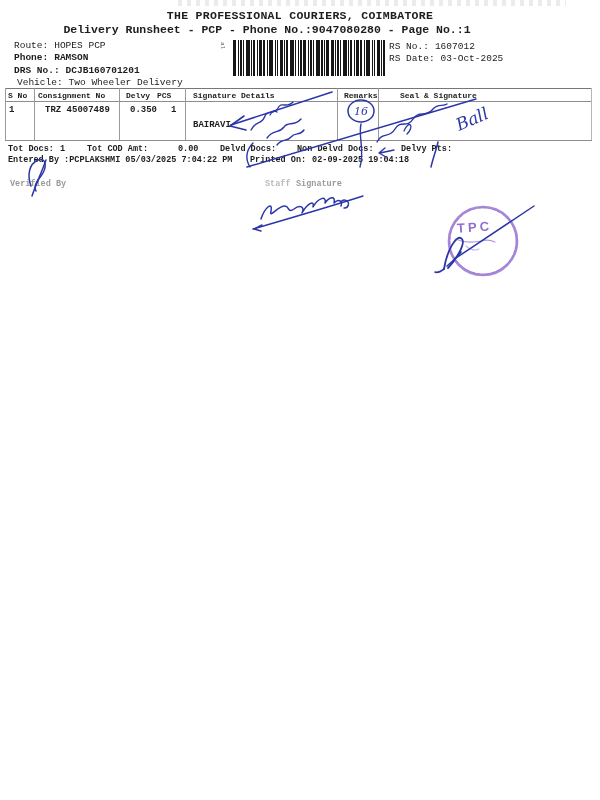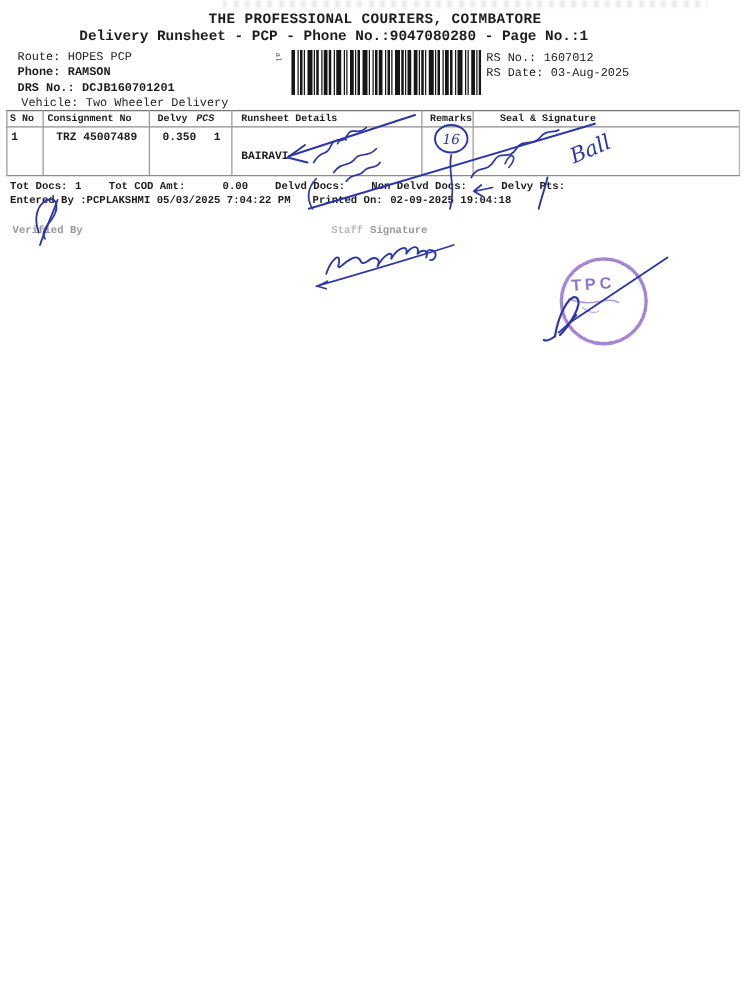--- a/index.html
+++ b/index.html
@@ -51,39 +51,39 @@
 
 <div class="abs t95" style="left:14px;top:40px;"><span class="lbl">Route:</span><span>HOPES PCP</span></div>
 <div class="abs t95 b" style="left:14px;top:52px;"><span class="lbl">Phone:</span><span>RAMSON</span></div>
 <div class="abs t95 b" style="left:14px;top:65px;"><span class="lbl">DRS No.:</span><span>DCJB160701201</span></div>
 <div class="abs t95" style="left:17px;top:77px;"><span class="lbl">Vehicle:</span><span>Two Wheeler Delivery</span></div>
 
 <div class="abs" id="barcode"><div style="width: 3px;"></div><div style="width: 2px; background: transparent;"></div><div style="width: 1px;"></div><div style="width: 1px; background: transparent;"></div><div style="width: 2px;"></div><div style="width: 1px; background: transparent;"></div><div style="width: 1px;"></div><div style="width: 2px; background: transparent;"></div><div style="width: 4px;"></div><div style="width: 1px; background: transparent;"></div><div style="width: 1px;"></div><div style="width: 1px; background: transparent;"></div><div style="width: 2px;"></div><div style="width: 2px; background: transparent;"></div><div style="width: 1px;"></div><div style="width: 1px; background: transparent;"></div><div style="width: 3px;"></div><div style="width: 1px; background: transparent;"></div><div style="width: 2px;"></div><div style="width: 2px; background: transparent;"></div><div style="width: 1px;"></div><div style="width: 1px; background: transparent;"></div><div style="width: 4px;"></div><div style="width: 2px; background: transparent;"></div><div style="width: 1px;"></div><div style="width: 1px; background: transparent;"></div><div style="width: 1px;"></div><div style="width: 2px; background: transparent;"></div><div style="width: 3px;"></div><div style="width: 1px; background: transparent;"></div><div style="width: 1px;"></div><div style="width: 1px; background: transparent;"></div><div style="width: 2px;"></div><div style="width: 2px; background: transparent;"></div><div style="width: 4px;"></div><div style="width: 1px; background: transparent;"></div><div style="width: 1px;"></div><div style="width: 2px; background: transparent;"></div><div style="width: 1px;"></div><div style="width: 1px; background: transparent;"></div><div style="width: 2px;"></div><div style="width: 1px; background: transparent;"></div><div style="width: 3px;"></div><div style="width: 2px; background: transparent;"></div><div style="width: 1px;"></div><div style="width: 1px; background: transparent;"></div><div style="width: 2px;"></div><div style="width: 1px; background: transparent;"></div><div style="width: 1px;"></div><div style="width: 2px; background: transparent;"></div><div style="width: 4px;"></div><div style="width: 1px; background: transparent;"></div><div style="width: 2px;"></div><div style="width: 1px; background: transparent;"></div><div style="width: 1px;"></div><div style="width: 1px; background: transparent;"></div><div style="width: 3px;"></div><div style="width: 2px; background: transparent;"></div><div style="width: 3px;"></div><div style="width: 2px; background: transparent;"></div><div style="width: 1px;"></div><div style="width: 1px; background: transparent;"></div><div style="width: 2px;"></div><div style="width: 1px; background: transparent;"></div><div style="width: 1px;"></div><div style="width: 2px; background: transparent;"></div><div style="width: 4px;"></div><div style="width: 1px; background: transparent;"></div><div style="width: 1px;"></div><div style="width: 1px; background: transparent;"></div><div style="width: 2px;"></div><div style="width: 2px; background: transparent;"></div><div style="width: 1px;"></div><div style="width: 1px; background: transparent;"></div><div style="width: 3px;"></div><div style="width: 1px; background: transparent;"></div><div style="width: 2px;"></div><div style="width: 2px; background: transparent;"></div><div style="width: 1px;"></div><div style="width: 1px; background: transparent;"></div><div style="width: 4px;"></div><div style="width: 2px; background: transparent;"></div><div style="width: 1px;"></div><div style="width: 1px; background: transparent;"></div><div style="width: 1px;"></div><div style="width: 2px; background: transparent;"></div><div style="width: 3px;"></div><div style="width: 1px; background: transparent;"></div><div style="width: 1px;"></div><div style="width: 1px; background: transparent;"></div><div style="width: 2px;"></div></div>
 <div class="abs bc-edge">al</div>
 
 <div class="abs t95" style="left:389px;top:41px;"><span class="lbl">RS No.:</span><span>1607012</span></div>
-<div class="abs t95" style="left:389px;top:53px;"><span class="lbl">RS Date:</span><span>03-Aug-2025</span></div>
+<div class="abs t95" style="left:389px;top:53px;"><span class="lbl">RS Date:</span><span>03-Oct-2025</span></div>
 
 <div>
   <div class="hline" style="left:5px;top:88px;width:587px;background:#777;"></div>
   <div class="hline" style="left:5px;top:101px;width:587px;"></div>
   <div class="hline" style="left:5px;top:140px;width:587px;"></div>
   <div class="vline" style="left:5px;top:88px;height:52px;"></div>
   <div class="vline" style="left:34px;top:88px;height:52px;"></div>
   <div class="vline" style="left:119px;top:88px;height:52px;"></div>
   <div class="vline" style="left:185px;top:88px;height:52px;"></div>
   <div class="vline" style="left:337px;top:88px;height:52px;"></div>
   <div class="vline" style="left:378px;top:88px;height:52px;"></div>
   <div class="vline" style="left:591px;top:88px;height:52px;background:#b5b5b5;"></div>
 
   <div class="abs t8 b" style="left:8px;top:91px;">S No</div>
   <div class="abs t8 b" style="left:38px;top:91px;">Consignment No</div>
   <div class="abs t8 b" style="left:126px;top:91px;">Delvy</div>
-  <div class="abs t8 b" style="left:157px;top:91px;font-style:italic;">PCS</div>
-  <div class="abs t8 b" style="left:193px;top:91px;">Runsheet Details</div>
+  <div class="abs t8 b" style="left:157px;top:91px;">PCS</div>
+  <div class="abs t8 b" style="left:193px;top:91px;">Signature Details</div>
   <div class="abs t8 b" style="left:344px;top:91px;">Remarks</div>
   <div class="abs t8 b" style="left:400px;top:91px;">Seal &amp; Signature</div>
 
   <div>
     <div class="abs t9 b" style="left:9px;top:105px;">1</div>
     <div class="abs t9 b" style="left:45px;top:105px;">TRZ 45007489</div>
     <div class="abs t9 b" style="left:130px;top:105px;">0.350</div>
     <div class="abs t9 b" style="left:171px;top:105px;">1</div>
     <div class="abs t9 b" style="left:193px;top:120px;">BAIRAVI</div>
     <div class="abs t9" style="left:345px;top:105px;"></div>

